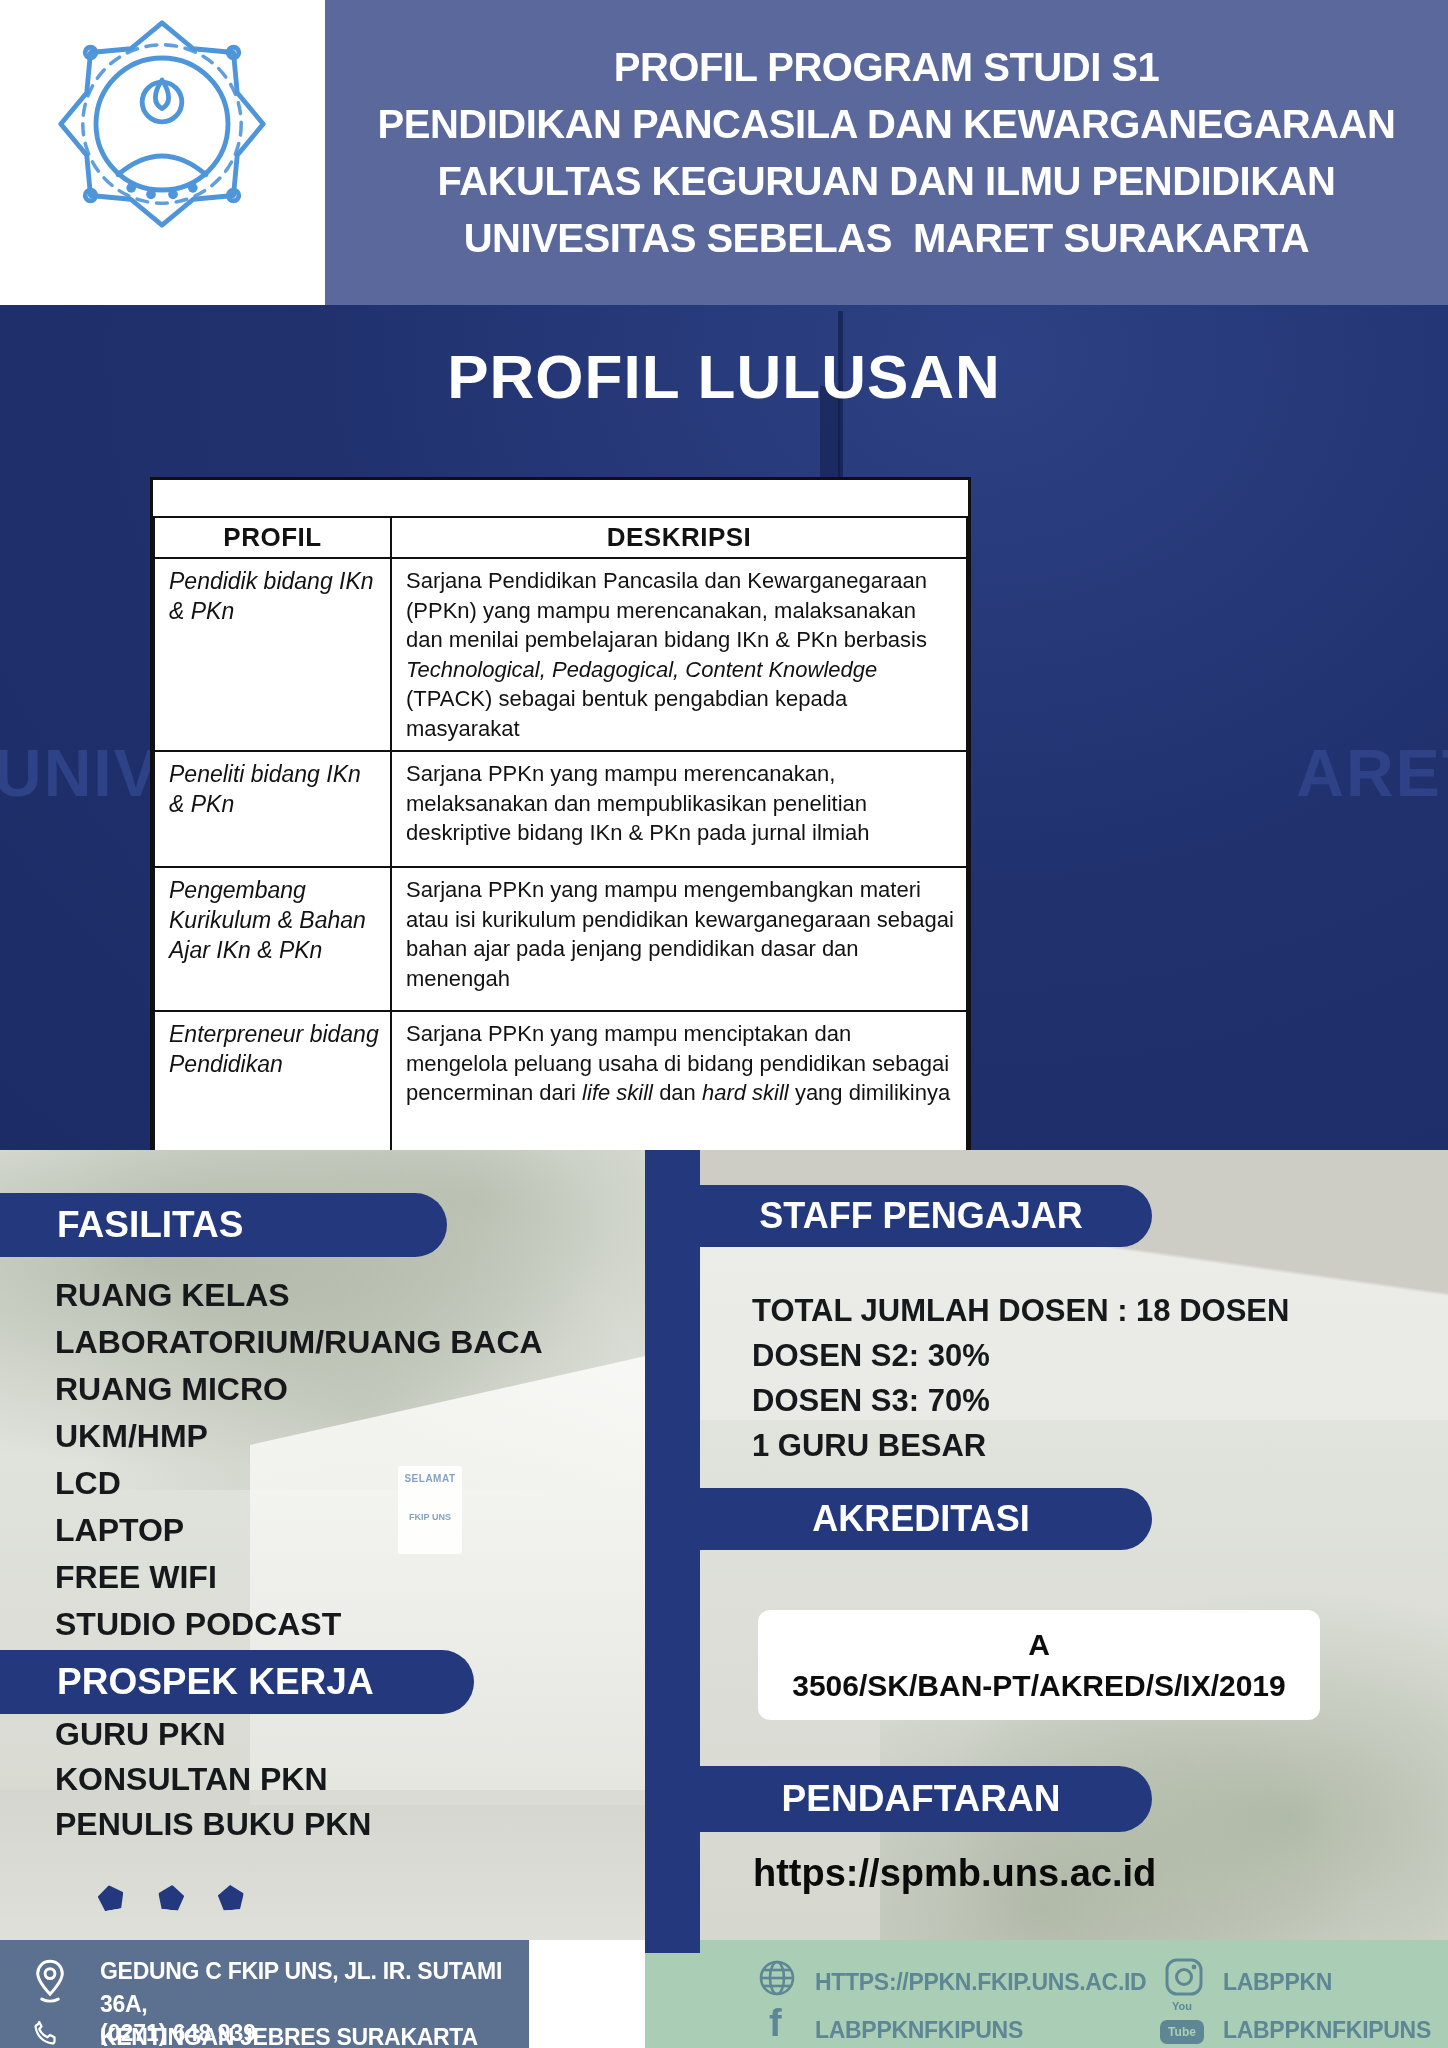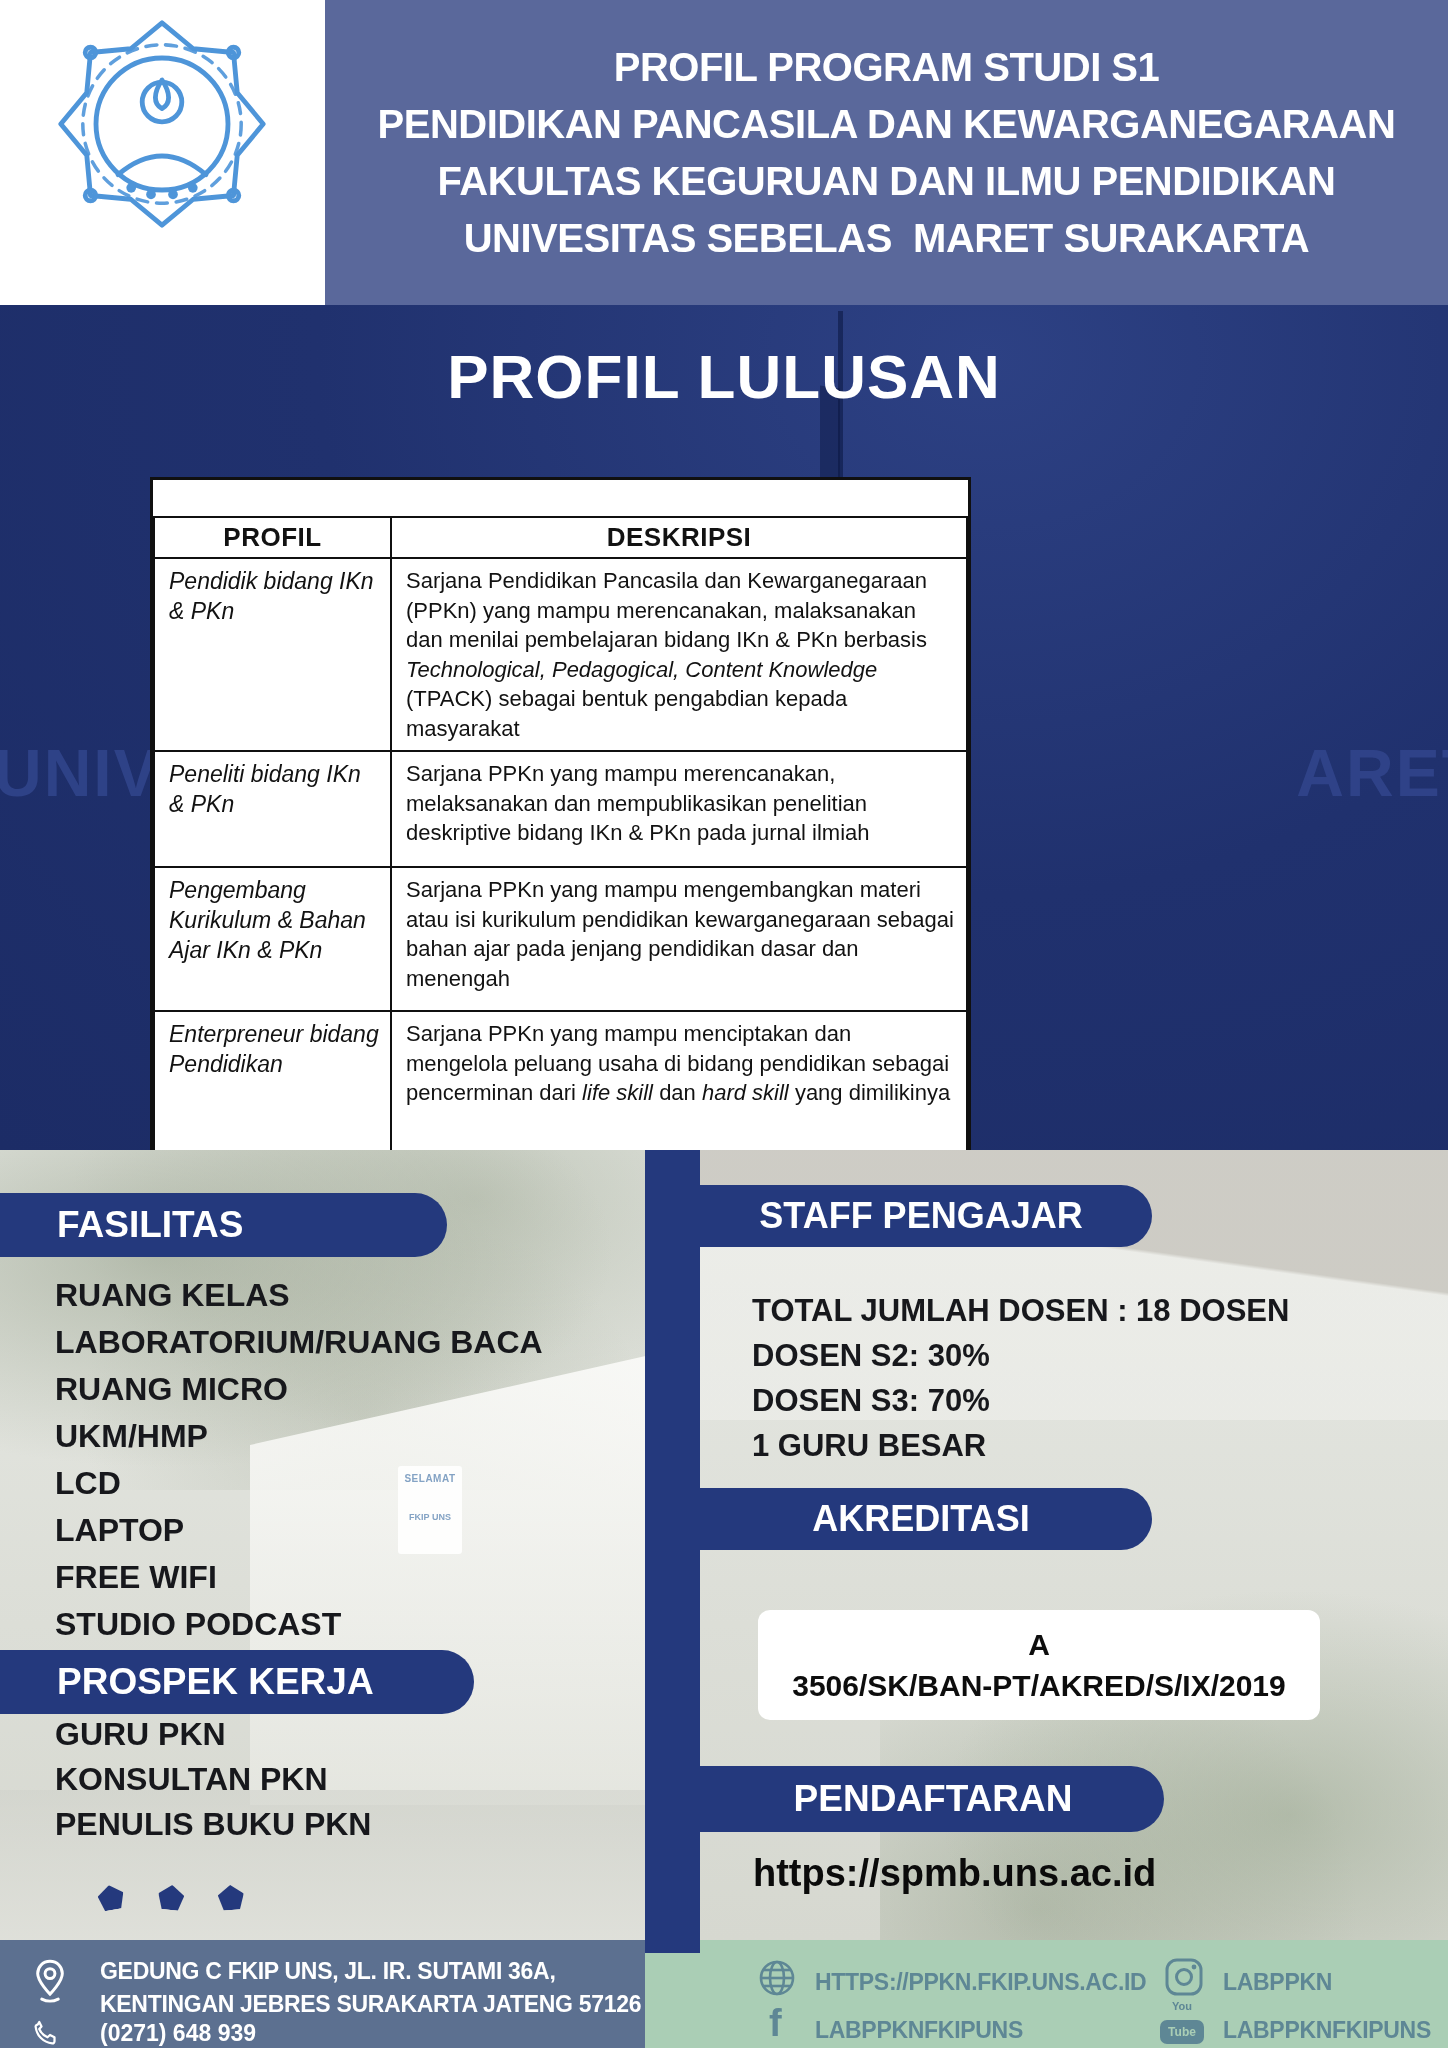--- a/index.html
+++ b/index.html
@@ -64,21 +64,21 @@
   .sign-line2{font-size:9px;font-weight:bold;margin-top:28px;}
 
   .strip{position:absolute;left:645px;top:1150px;width:55px;height:803px;background:#24397d;z-index:3;}
 
   .banner{position:absolute;background:#24397d;color:#ffffff;font-weight:bold;z-index:2;
           display:flex;align-items:center;padding-left:45px;}
   .b-fasilitas{left:0;top:43px;width:390px;height:64px;border-radius:0 32px 32px 0;padding-left:57px;font-size:37px;}
   .b-prospek{left:0;top:500px;width:417px;height:64px;border-radius:0 32px 32px 0;padding-left:57px;font-size:37px;}
   .b-staff{left:645px;top:35px;width:462px;height:62px;border-radius:0 31px 31px 0;justify-content:center;font-size:36px;}
   .b-akred{left:645px;top:338px;width:462px;height:62px;border-radius:0 31px 31px 0;justify-content:center;font-size:36px;}
-  .b-pend{left:645px;top:616px;width:462px;height:66px;border-radius:0 33px 33px 0;justify-content:center;font-size:37px;margin-left:12px;}
+  .b-pend{left:645px;top:616px;width:462px;height:66px;border-radius:0 33px 33px 0;justify-content:center;font-size:37px;}
 
   .plain-list{position:absolute;z-index:2;}
   #facilities-list{left:55px;top:122px;}
   #facilities-list div{font-size:32px;font-weight:bold;color:#17181c;line-height:47px;}
   #prospek-list{left:55px;top:562px;}
   #prospek-list div{font-size:32px;font-weight:bold;color:#17181c;line-height:45px;}
   #staff-lines{left:752px;top:138px;}
   #staff-lines div{font-size:31px;font-weight:bold;color:#17181c;line-height:45px;}
 
   .pents{position:absolute;left:98px;top:735px;display:flex;gap:34px;z-index:2;}
@@ -88,21 +88,21 @@
   .pent:nth-child(3){transform:rotate(-4deg);}
 
   .akred-box{position:absolute;left:758px;top:460px;width:562px;height:110px;background:#ffffff;
              border-radius:12px;z-index:2;display:flex;flex-direction:column;align-items:center;
              justify-content:center;gap:7px;color:#0d0d0d;}
   .akred-grade{font-size:30px;font-weight:bold;}
   .akred-sk{font-size:30px;font-weight:bold;}
   .pend-url{position:absolute;left:753px;top:702px;font-size:38px;font-weight:bold;color:#0b0b0b;z-index:2;}
 
   
-  .footer-left{position:absolute;left:0;top:1940px;width:645px;height:108px;background:#5c7090;color:#ffffff;z-index:2;}
+  .footer-left{position:absolute;left:0;top:1940px;width:529px;height:108px;background:#5c7090;color:#ffffff;z-index:2;}
   .footer-right{position:absolute;left:645px;top:1940px;width:803px;height:108px;background:#aaceb5;color:#5e8795;z-index:2;}
   .addr{position:absolute;left:100px;top:15px;font-weight:bold;font-size:23px;line-height:33px;letter-spacing:-.3px;}
   .phone-text{position:absolute;left:100px;top:80px;font-weight:bold;font-size:23px;}
   .pin-icon{position:absolute;left:30px;top:18px;}
   .phone-icon{position:absolute;left:31px;top:78px;}
   .fr-text{position:absolute;font-size:23px;font-weight:bold;letter-spacing:-.3px;}
   .fr-globe{position:absolute;left:112px;top:18px;}
   .fr-site{left:170px;top:29px;}
   .fr-fb{position:absolute;left:124px;top:64px;font-size:38px;font-weight:bold;line-height:38px;}
   .fr-fbtext{left:170px;top:77px;}

